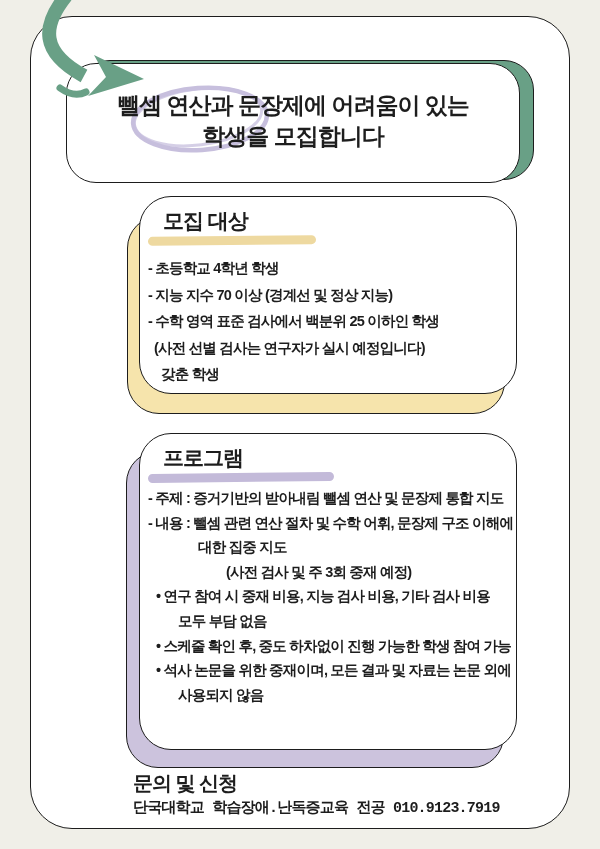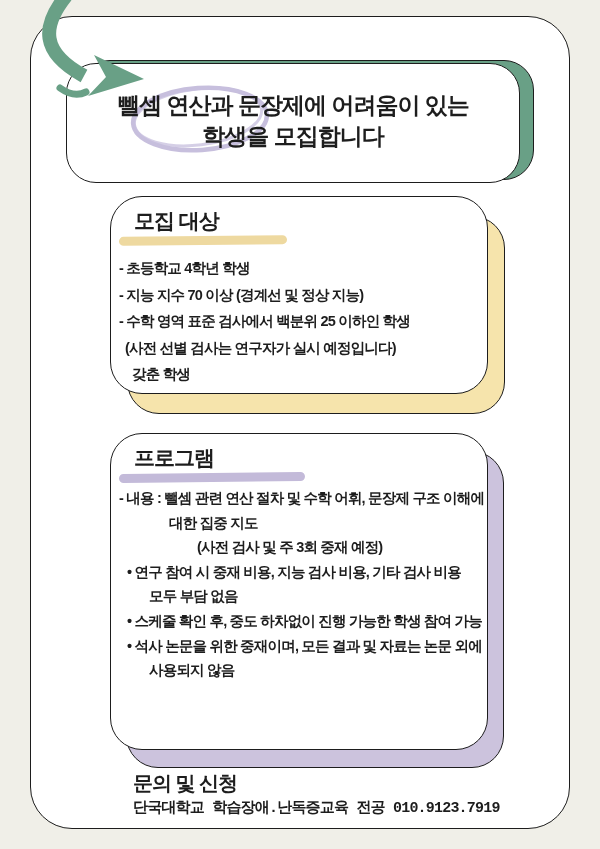--- a/index.html
+++ b/index.html
@@ -31,21 +31,21 @@
     font-size:23px; font-weight:700; line-height:31px; letter-spacing:-1px;
   }
   .title-ellipse{ position:absolute; left:60px; top:16px; }
   
   .sec-shadow{
     position:absolute; width:376px;
     border:1.5px solid var(--ink); border-radius:32px;
   }
   .sec-card{
     position:absolute; width:376px; background:#fff;
-    border:1.5px solid var(--ink); border-radius:32px;
+    border:1.5px solid var(--ink); border-radius:32px;margin-left:29px;
   }
   .sec-heading{
     position:absolute; left:23px; top:10px;
     font-size:21px; font-weight:700; letter-spacing:-1px; z-index:2;
   }
   .sec-underline{
     position:absolute; left:8px; top:39px; height:9px; border-radius:5px;
     transform:rotate(-0.6deg); z-index:1;
   }
   .sec-list{
@@ -118,20 +118,21 @@
       <div class="line i1">(사전 선별 검사는 연구자가 실시 예정입니다)</div>
       <div class="line i2">갖춘 학생</div>
     </div>
   </div>
 
   <div class="sec-shadow s2-shadow"></div>
   <div class="sec-card s2-card s2">
     <div class="sec-underline"></div>
     <div class="sec-heading">프로그램</div>
     <div class="sec-list">
+      <div class="line">- 주제 : 증거기반의 받아내림 뺄셈 연산 및 문장제 통합 지도</div>
       <div class="line">- 내용 : 뺄셈 관련 연산 절차 및 수학 어휘, 문장제 구조 이해에</div>
       <div class="line i-cont">대한 집중 지도</div>
       <div class="line i-paren">(사전 검사 및 주 3회 중재 예정)</div>
       <div class="line i-sub">•  연구 참여 시 중재 비용, 지능 검사 비용, 기타 검사 비용</div>
       <div class="line i-cont2">모두 부담 없음</div>
       <div class="line i-sub">•  스케줄 확인 후, 중도 하차없이 진행 가능한 학생 참여 가능</div>
       <div class="line i-sub">•  석사 논문을 위한 중재이며, 모든 결과 및 자료는 논문 외에</div>
       <div class="line i-cont2">사용되지 않음</div>
     </div>
   </div>

